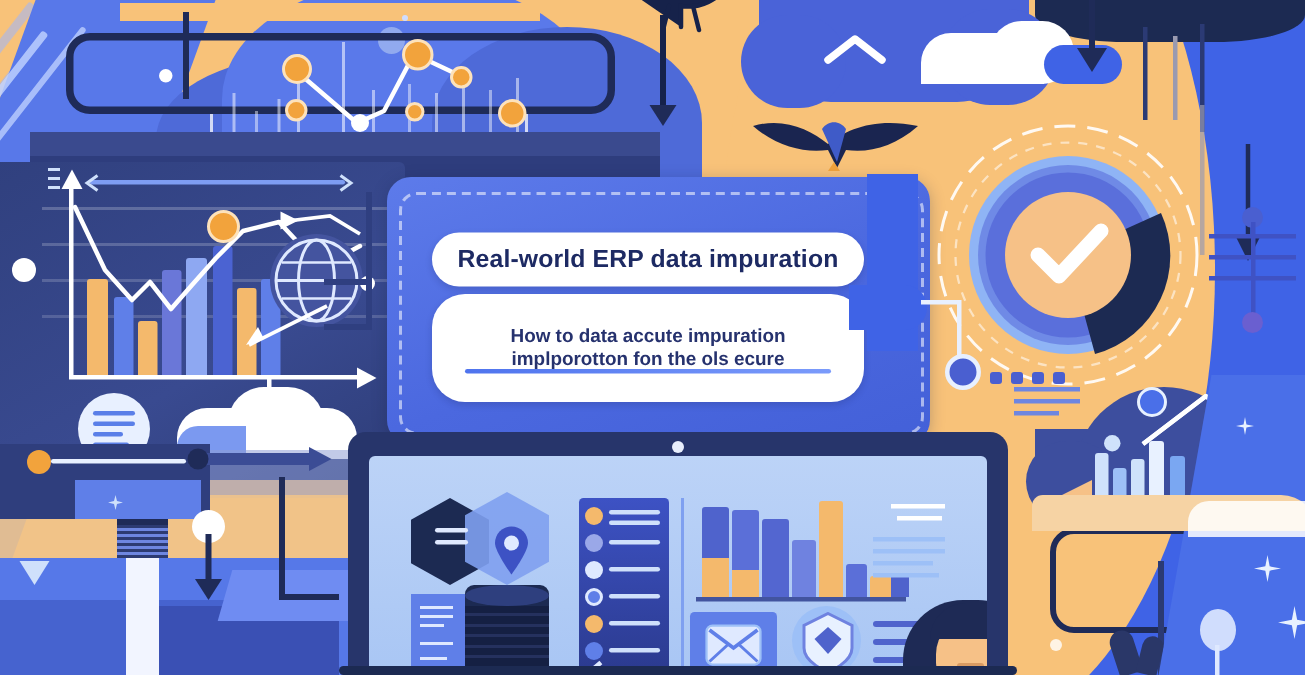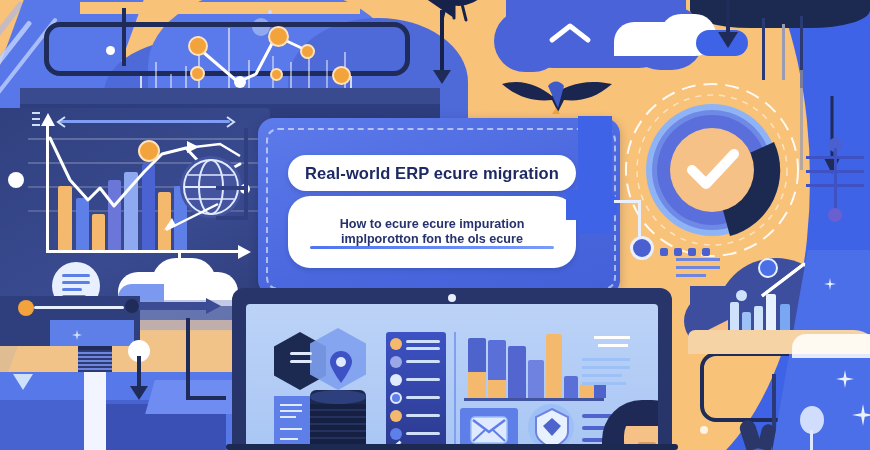--- a/index.html
+++ b/index.html
@@ -224,24 +224,24 @@
   <div class="abs" style="left:186px;top:318px;width:4px;height:82px;background:#1f2b58;border-radius:0 0 0 10px;"></div>
   <div class="abs" style="left:186px;top:396px;width:40px;height:4px;background:#1f2b58;"></div>
   <svg class="abs" style="left:12px;top:372px;" width="22" height="20">
       <path d="M11 18 L1 2 L21 2 Z" fill="#cfe0fb"></path>
     </svg>
   <div class="abs" style="left:72px;top:330px;width:10px;height:10px;background:#cfe0fb;clip-path:polygon(50% 0,60% 40%,100% 50%,60% 60%,50% 100%,40% 60%,0 50%,40% 40%);"></div>
 
   <div class="abs titlecard"></div>
   <div class="abs titlecard-inner"></div>
   <div class="pill pill-title">
-    <span>Real-world ERP ecure migration</span>
+    <span>Real-world ERP data impuration</span>
   </div>
   <div class="pill pill-sub">
-    <span class="l">How to ecure ecure impuration</span>
+    <span class="l">How to data accute impuration</span>
     <span class="l">implporotton fon the ols ecure</span>
   </div>
   <div class="sub-underline"></div>
 
   <div class="abs" style="left:244px;top:128px;width:4px;height:92px;background:#2f3f80;"></div>
   <div class="abs" style="left:216px;top:186px;width:32px;height:4px;background:#2f3f80;"></div>
   <div class="abs" style="left:216px;top:216px;width:32px;height:4px;background:#2f3f80;"></div>
 
   <div>
     <svg class="abs" style="left:622px;top:80px;" width="180" height="180">

